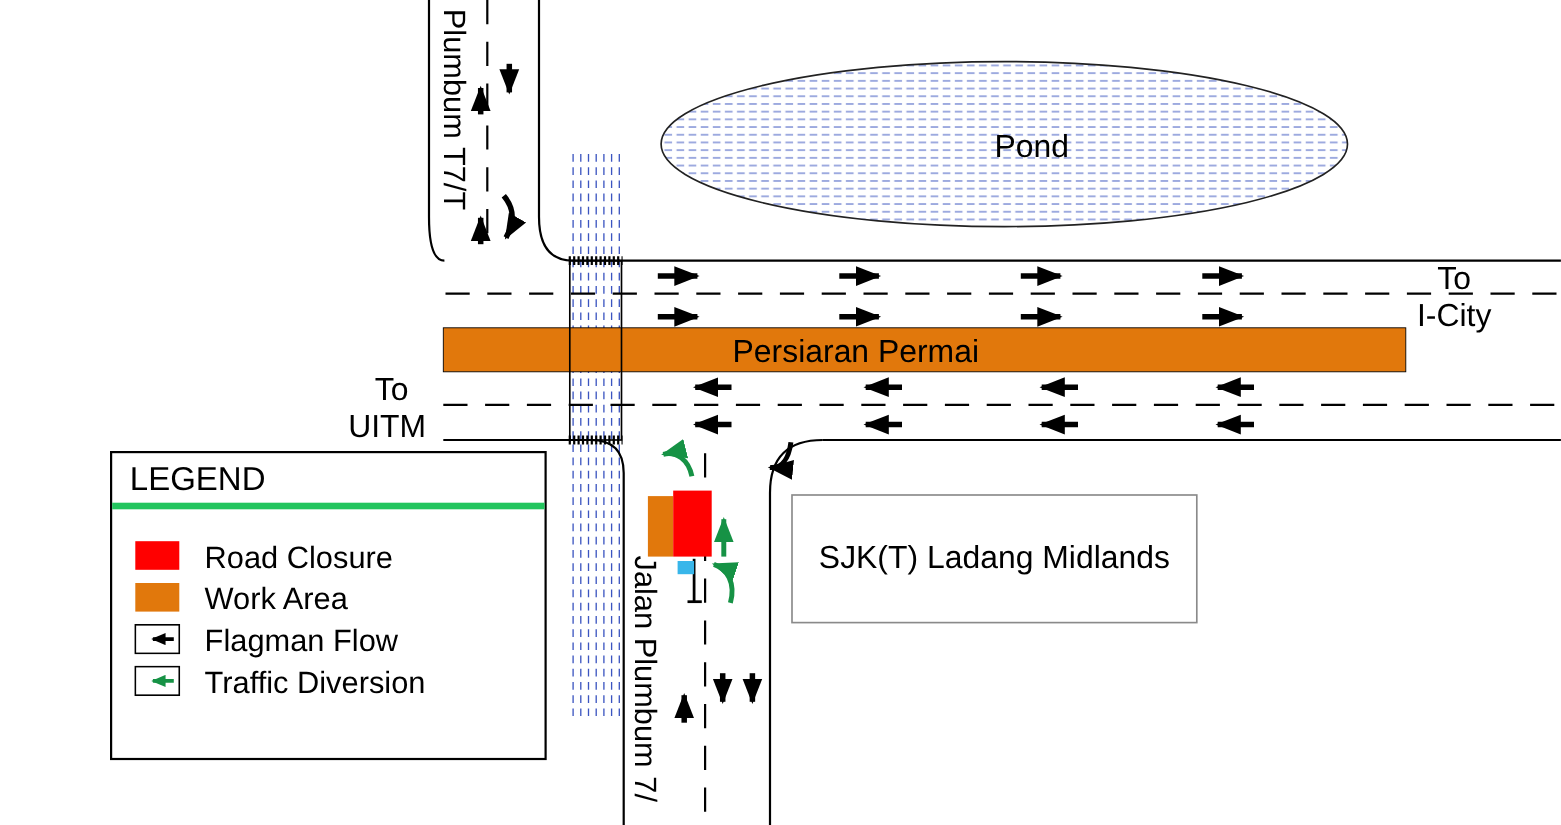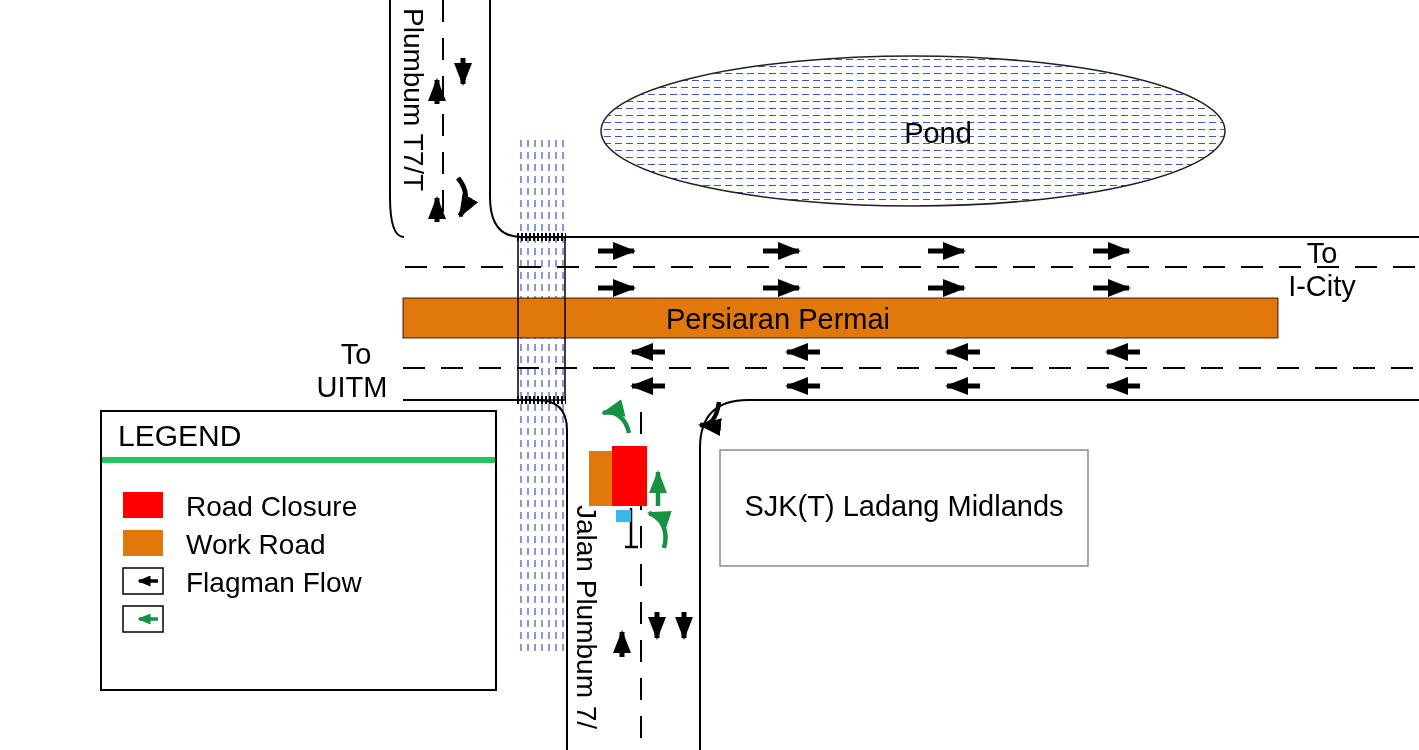--- a/index.html
+++ b/index.html
@@ -158,35 +158,36 @@
         <svg width="42" height="28">
           <rect x="1" y="1" width="40" height="26" fill="#FF0000"></rect>
         </svg>
         <span class="legend-label">Road Closure</span>
       </div>
 
       <div class="legend-row">
         <svg width="42" height="28">
           <rect x="1" y="1" width="40" height="26" fill="#E1780C"></rect>
         </svg>
-        <span class="legend-label">Work Road</span>
+        <span class="legend-label">Work Area</span>
       </div>
 
       <div class="legend-row">
         <svg width="42" height="28">
           <rect x="1" y="1" width="40" height="26" fill="#fff" stroke="#000" stroke-width="1.5"></rect>
           <path d="M36 14 H17" fill="none" stroke="#000" stroke-width="3.5" marker-end="url(#ah-ks)"></path>
         </svg>
         <span class="legend-label">Flagman Flow</span>
       </div>
 
       <div class="legend-row">
         <svg width="42" height="28">
           <rect x="1" y="1" width="40" height="26" fill="#fff" stroke="#000" stroke-width="1.5"></rect>
           <path d="M36 14 H17" fill="none" stroke-width="3.5" marker-end="url(#ah-gs)" stroke="#169245"></path>
         </svg>
+        <span class="legend-label">Traffic Diversion</span>
       </div>
 
 
     </div>
   </div>
 
 </div>
 
 </body></html>

